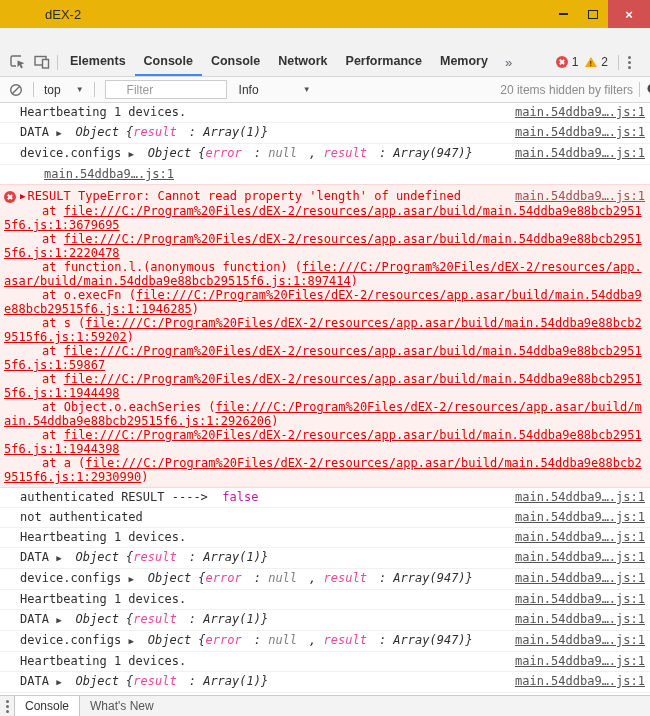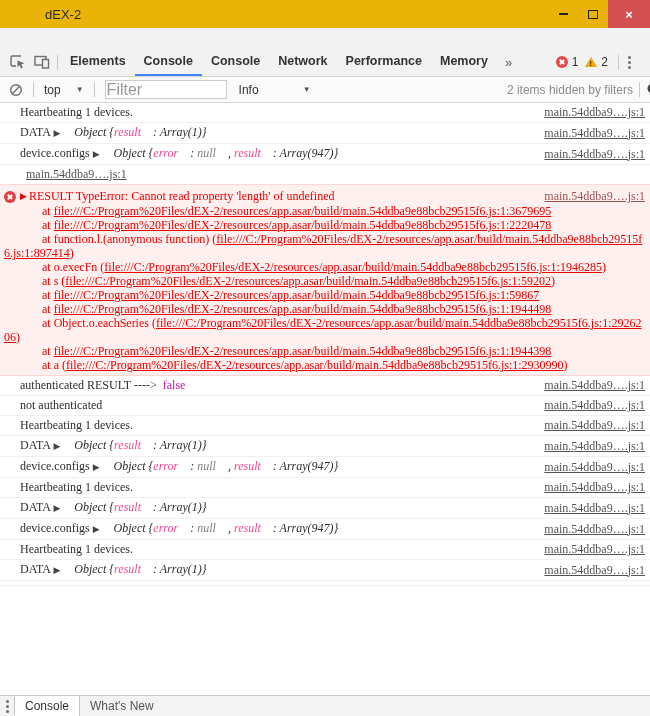--- a/index.html
+++ b/index.html
@@ -37,32 +37,32 @@
   .kebab i { width:3px; height:3px; border-radius:50%; background:#6e6e6e; display:block; }
   .kebab.clipped { margin-left:8px; margin-right:-8px; }
 
   
   .ctoolbar { height:26px; flex:0 0 26px; background:#fafafa; border-bottom:1px solid #d6d6d6; display:flex; align-items:center; padding:0 0 0 5px; font-size:12px; color:#333; }
   .tool-btn { width:22px; height:22px; display:flex; align-items:center; justify-content:center; cursor:pointer; }
   .ctx-select, .lvl-select { display:flex; align-items:center; cursor:pointer; }
   .ctx-select { margin:0 4px; gap:15px; }
   .lvl-select { margin-left:12px; width:78px; justify-content:space-between; padding-right:6px; }
   .dd-arrow { font-size:8px; color:#555; }
-  .filter-input { width:122px; height:19px; border:1px solid #ccc; background:#fff; font-size:16px; padding:0 1px; color:#333; margin-left:4px; outline:none; font-family:"Liberation Sans", sans-serif; }
+  .filter-input { width:122px; height:19px; border:1px solid #ccc; background:#fff; font-size:12px; padding:0 21px; color:#333; margin-left:4px; outline:none; font-family:"Liberation Sans", sans-serif; }
   .filter-input::placeholder { color:#999; }
   .hidden-note { margin-left:auto; color:#8c8c8c; white-space:nowrap; }
   .t-vdiv { width:1px; height:15px; background:#c9c9c9; margin:0 6px; flex:0 0 1px; }
   .clipped-tool { width:8px; overflow:visible; margin-right:-4px; }
 
   
   .messages { flex:0 0 592px; height:592px; background:#fff; overflow:hidden;
               font-family:"DejaVu Sans Mono","Liberation Mono",monospace; font-size:12px; color:#2e2e2e; }
-  .crow { display:flex; align-items:center; border-bottom:1px solid #f0f0f0; padding:2px 5px 2px 20px; line-height:15px;font-family:Liberation Serif, serif; }
+  .crow { display:flex; align-items:flex-start; border-bottom:1px solid #f0f0f0; padding:2px 5px 2px 20px; line-height:15px; }
   .msgtext { flex:1; white-space:pre-wrap; word-break:break-all; }
-  .srclink { margin-left:6px; color:#545454; text-decoration:underline; white-space:nowrap; cursor:pointer; }
+  .srclink { margin-left:24px; color:#545454; text-decoration:underline; white-space:nowrap; cursor:pointer; }
   .sg-arrow { font-size:9px; color:#444; margin-right:2px; cursor:pointer; }
   .sg-obj { font-style:italic;padding-left:12px; }
   .sg-key { font-style:italic; color:#ec4899; }
   .sg-nul { font-style:italic; color:#7f7f7f; }
   .sg-num { color:#1c00cf; }
   .sg-bool { color:#c01ba5; }
 
   .crow.error { display:block; background:#fff0f0; border-top:1px solid #ffd7d7; border-bottom:1px solid #ffd7d7; color:#e60000; padding:4px 0 3px 0; margin-top:-1px; }
   .err-head { display:flex; align-items:flex-start; padding:0 5px 0 20px; position:relative; line-height:15px; }
   .err-icon { position:absolute; left:4px; top:2px; width:12px; height:12px; border-radius:50%; background:#e34040; }
@@ -160,21 +160,21 @@
     <div class="ctx-select">
       <span>top</span>
       <span class="dd-arrow">▼</span>
     </div>
     <div class="t-vdiv"></div>
     <input class="filter-input" type="text" placeholder="Filter" style="">
     <div class="lvl-select">
       <span>Info</span>
       <span class="dd-arrow">▼</span>
     </div>
-    <span class="hidden-note">2 items hidden by filters</span>
+    <span class="hidden-note">20 items hidden by filters</span>
     <div class="t-vdiv"></div>
     <div class="clipped-tool">
       <svg width="13" height="13" viewBox="0 0 13 13">
           <circle cx="6.5" cy="6.5" r="5" fill="#4a4a4a"></circle>
           <circle cx="6.5" cy="6.5" r="1.8" fill="#fafafa"></circle>
         </svg>
     </div>
   </div>
 
   <div class="messages">

